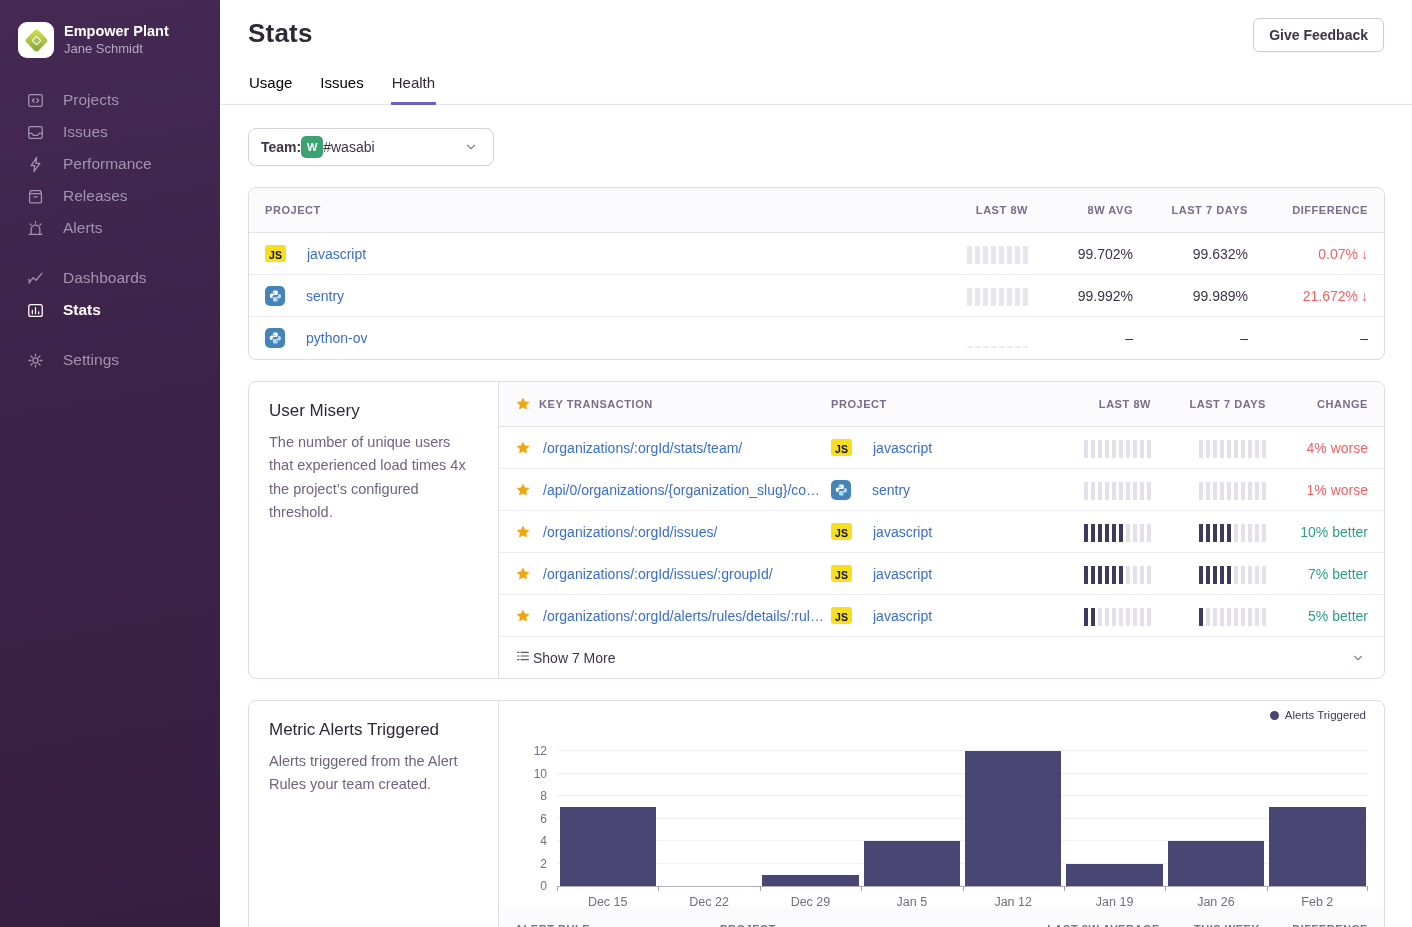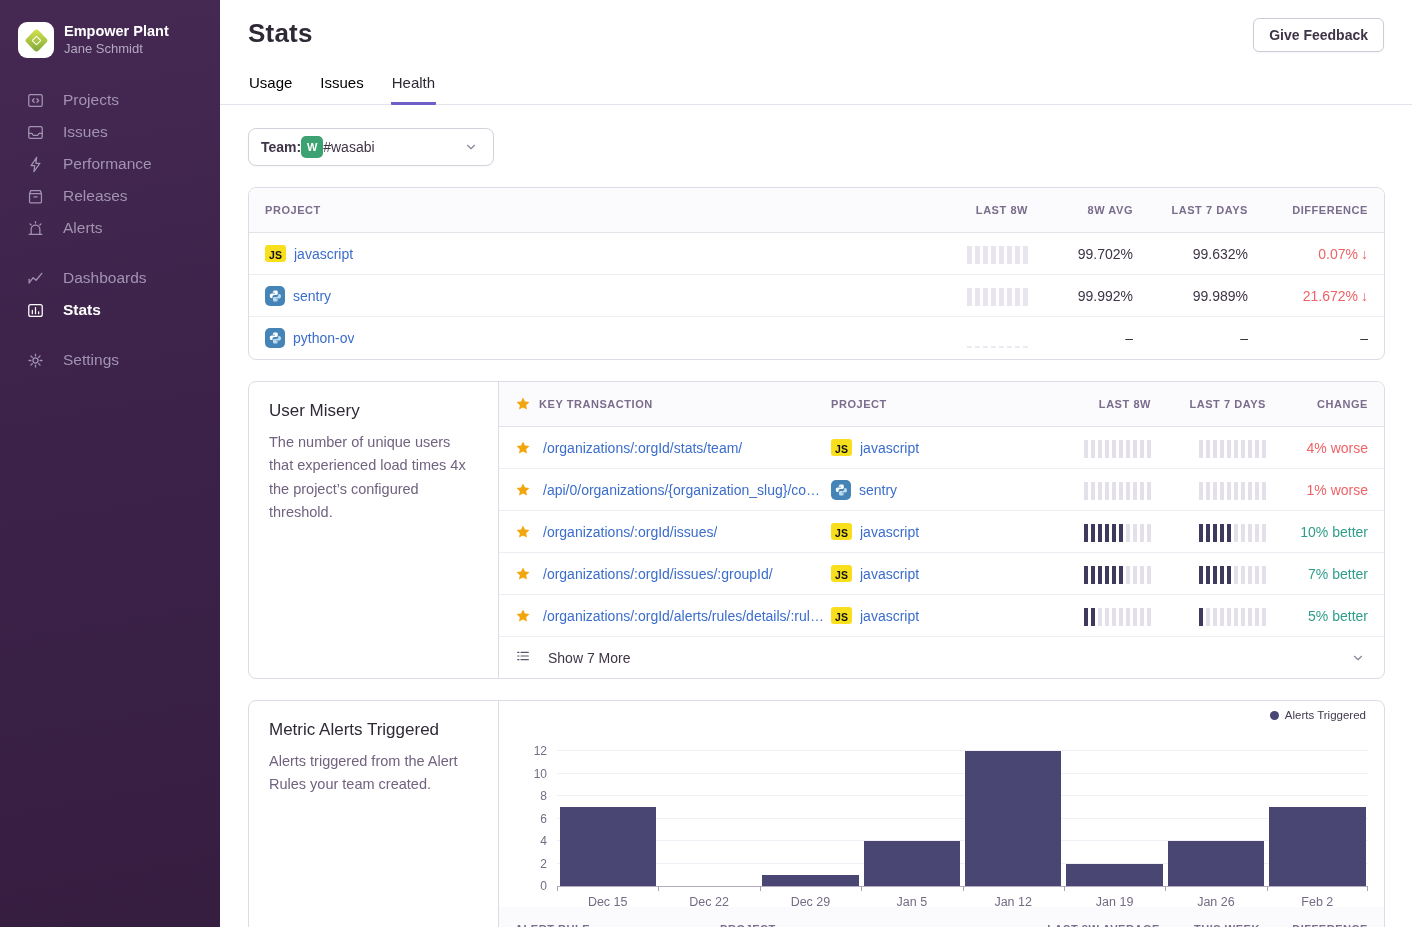--- a/index.html
+++ b/index.html
@@ -65,21 +65,21 @@
   .t-head .hc{font-size:11px;font-weight:700;letter-spacing:.05em;color:var(--head);text-transform:uppercase;display:flex;align-items:center;gap:8px;}
   .t-row{display:grid;align-items:center;height:42px;padding:0 16px;border-bottom:1px solid var(--rowline);}
   .t-row:last-child{border-bottom:none;}
   .r{justify-content:flex-end;text-align:right;display:flex;align-items:center;}
   .hc.r{justify-content:flex-end;}
 
   .crash-grid{grid-template-columns:minmax(0,1fr) 130px 105px 115px 120px;}
   .misery-grid{grid-template-columns:minmax(0,1fr) 200px 120px 115px 102px;}
   .alert-grid{grid-template-columns:minmax(0,1fr) 295px 145px 100px 108px;}
 
-  .proj-cell{display:flex;align-items:center;gap:8px;min-width:0;}
+  .proj-cell{display:flex;align-items:center;gap:21px;min-width:0;}
   .badge-js{width:21px;height:17px;border-radius:3px;background:#f7df1e;color:#111;font-size:10.5px;font-weight:700;display:flex;align-items:flex-end;justify-content:center;padding-bottom:1px;flex:0 0 21px;}
   .badge-py{width:20px;height:20px;border-radius:5px;background:#4584b6;display:flex;align-items:center;justify-content:center;flex:0 0 20px;}
   .badge-py svg{width:14px;height:14px;}
   .plink{color:var(--link);font-size:14px;text-decoration:none;white-space:nowrap;overflow:hidden;text-overflow:ellipsis;cursor:pointer;}
   .num{font-size:14px;color:var(--txt2);}
   .diff-worse{color:var(--red);font-size:14px;display:flex;align-items:center;gap:3px;}
   .diff-none{color:var(--txt2);font-size:14px;}
   .chg-worse{color:var(--red);font-size:14px;}
   .chg-better{color:var(--green);font-size:14px;}
 
@@ -87,21 +87,21 @@
   .spark i{display:block;width:5px;height:18px;background:var(--sparkL);}
   .spark.dashes i{height:2px;background:#edeaf1;}
   .mspark{display:flex;align-items:flex-end;gap:3px;height:20px;}
   .mspark i{display:block;width:4px;height:18px;background:#e3e0ea;}
   .mspark i.f{background:var(--sparkD);}
 
   .star{width:16px;height:16px;flex:0 0 16px;display:flex;cursor:pointer;}
   .star svg{width:16px;height:16px;fill:var(--gold);}
   .tx-cell{display:flex;align-items:center;gap:12px;min-width:0;}
 
-  .show-more{display:flex;align-items:center;gap:17px;height:41px;padding:0 16px;border-top:0;cursor:pointer;}
+  .show-more{display:flex;align-items:center;gap:2px;height:41px;padding:0 16px;border-top:0;cursor:pointer;}
   .show-more .smicon svg{width:16px;height:16px;stroke:#5d5469;stroke-width:1.8;fill:none;stroke-linecap:round;}
   .show-more .smlabel{font-size:14px;color:var(--txt2);}
   .show-more .chev{margin-left:auto;}
 
   
   .chart-wrap{position:relative;padding:14px 16px 0 58px;height:206px;flex:0 0 auto;}
   .legend{position:absolute;top:8px;right:18px;display:flex;align-items:center;gap:6px;cursor:pointer;}
   .legend .dot{width:9px;height:9px;border-radius:50%;background:var(--bar);}
   .legend .ltext{font-size:11.5px;color:#433a4f;}
   .plot{position:relative;height:150px;margin-top:22px;border-bottom:1px solid #b3abc0;}

